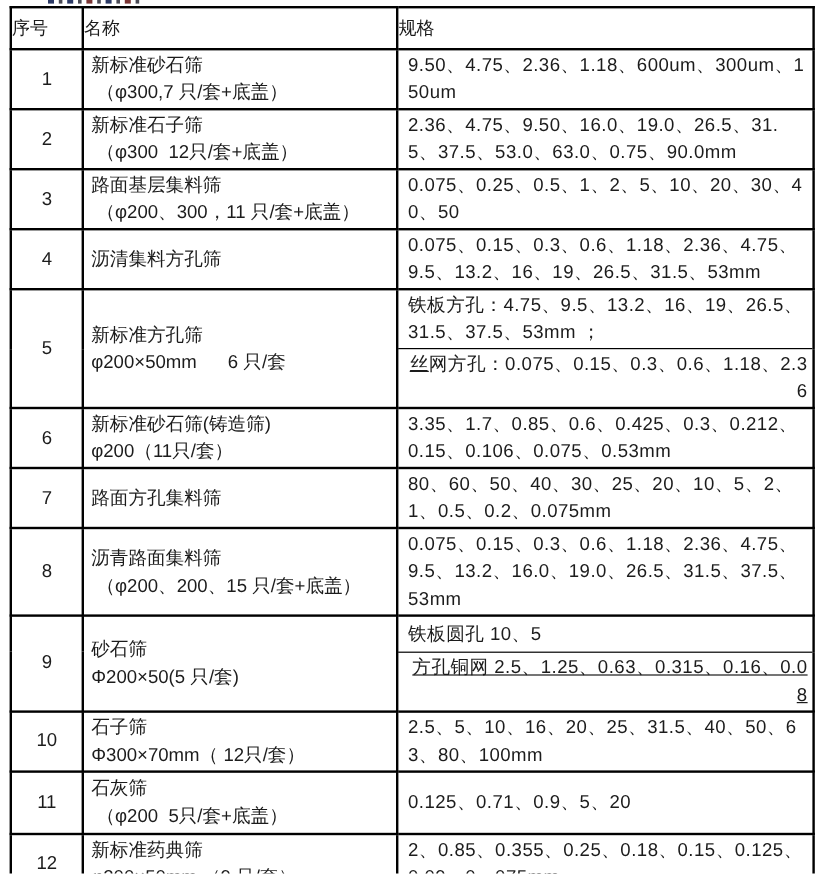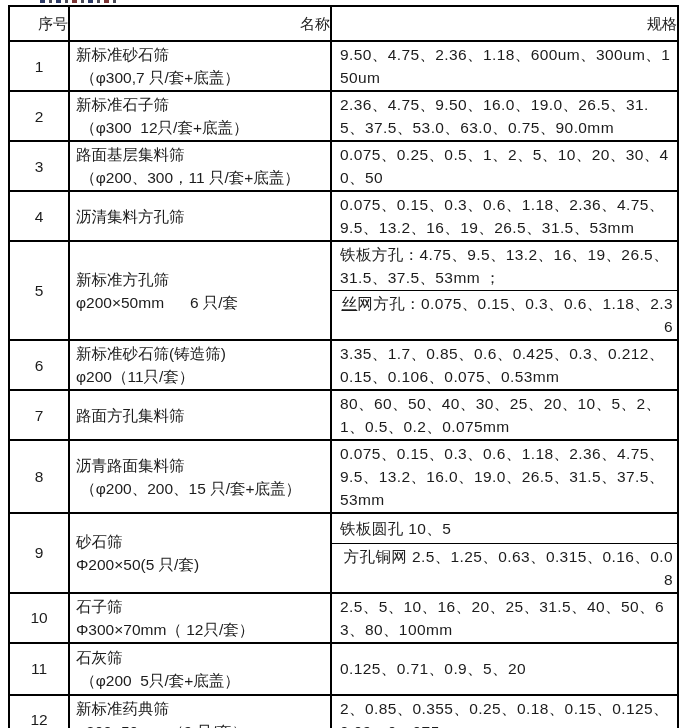--- a/index.html
+++ b/index.html
@@ -31,28 +31,28 @@
     font-size:15.5px;
     line-height:23px;
   }
   col.c-no{width:60px;}
   col.c-name{width:262px;}
   col.c-spec{width:347px;}
 
   td.no{text-align:center;}
   td.name{padding:1px 2px 1px 6px;white-space:pre-wrap;word-break:break-all;margin-left:20px;}
   td.spec{padding:1px 4px 1px 8px;letter-spacing:0.4px;word-break:break-all;}
-  td.hdr{text-align:right;font-size:15px;}
+  td.hdr{text-align:left;font-size:15px;}
 
   tr.h-header{height:35px;}
   tr.h48{height:48px;}
   tr.h47{height:47px;}
   tr.h70{height:70px;}
   tr.h30{height:30px;}
-  tr.h44{height:44px;}
+  tr.h44{height:44px;text-decoration:underline;}
   tr.h52{height:52px;}
   tr.h49{height:49px;}
 
   td.thin-below{border-bottom-width:1px;margin-left:40px;}
   td.thin-above{border-top-width:1px;text-align:right;}
   .b{font-weight:normal;}
   .u{text-decoration:underline;}
 </style>
 </head>
 <body>

